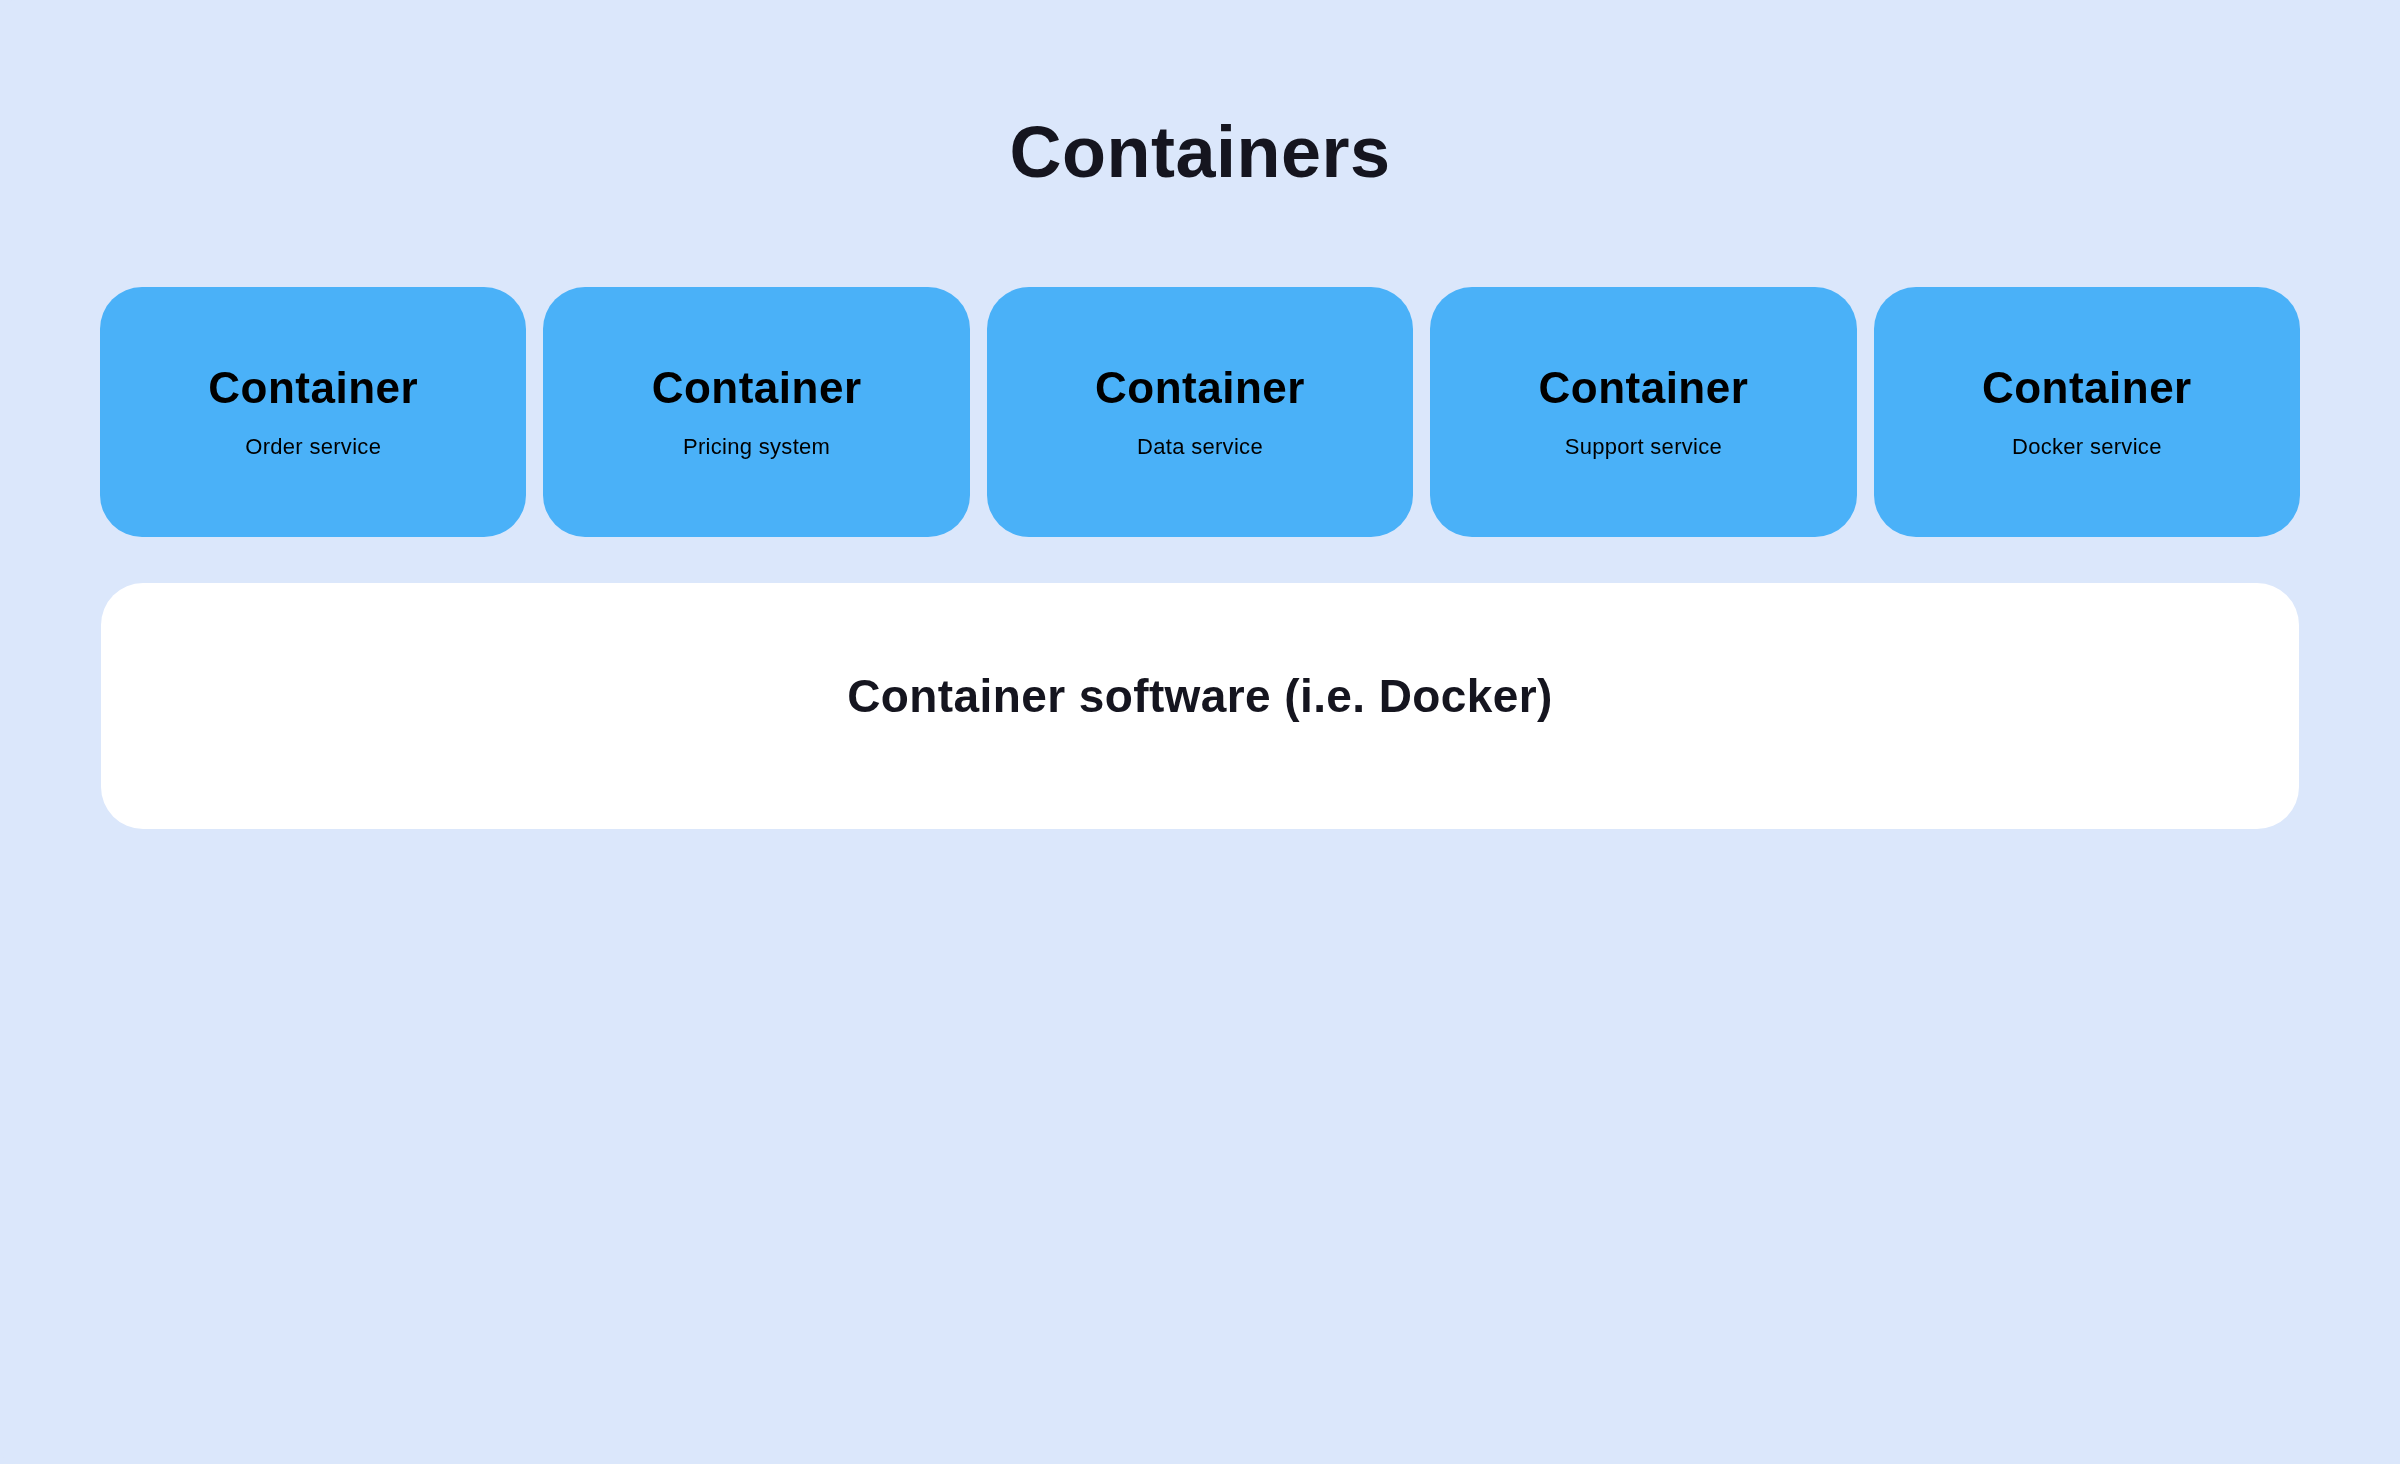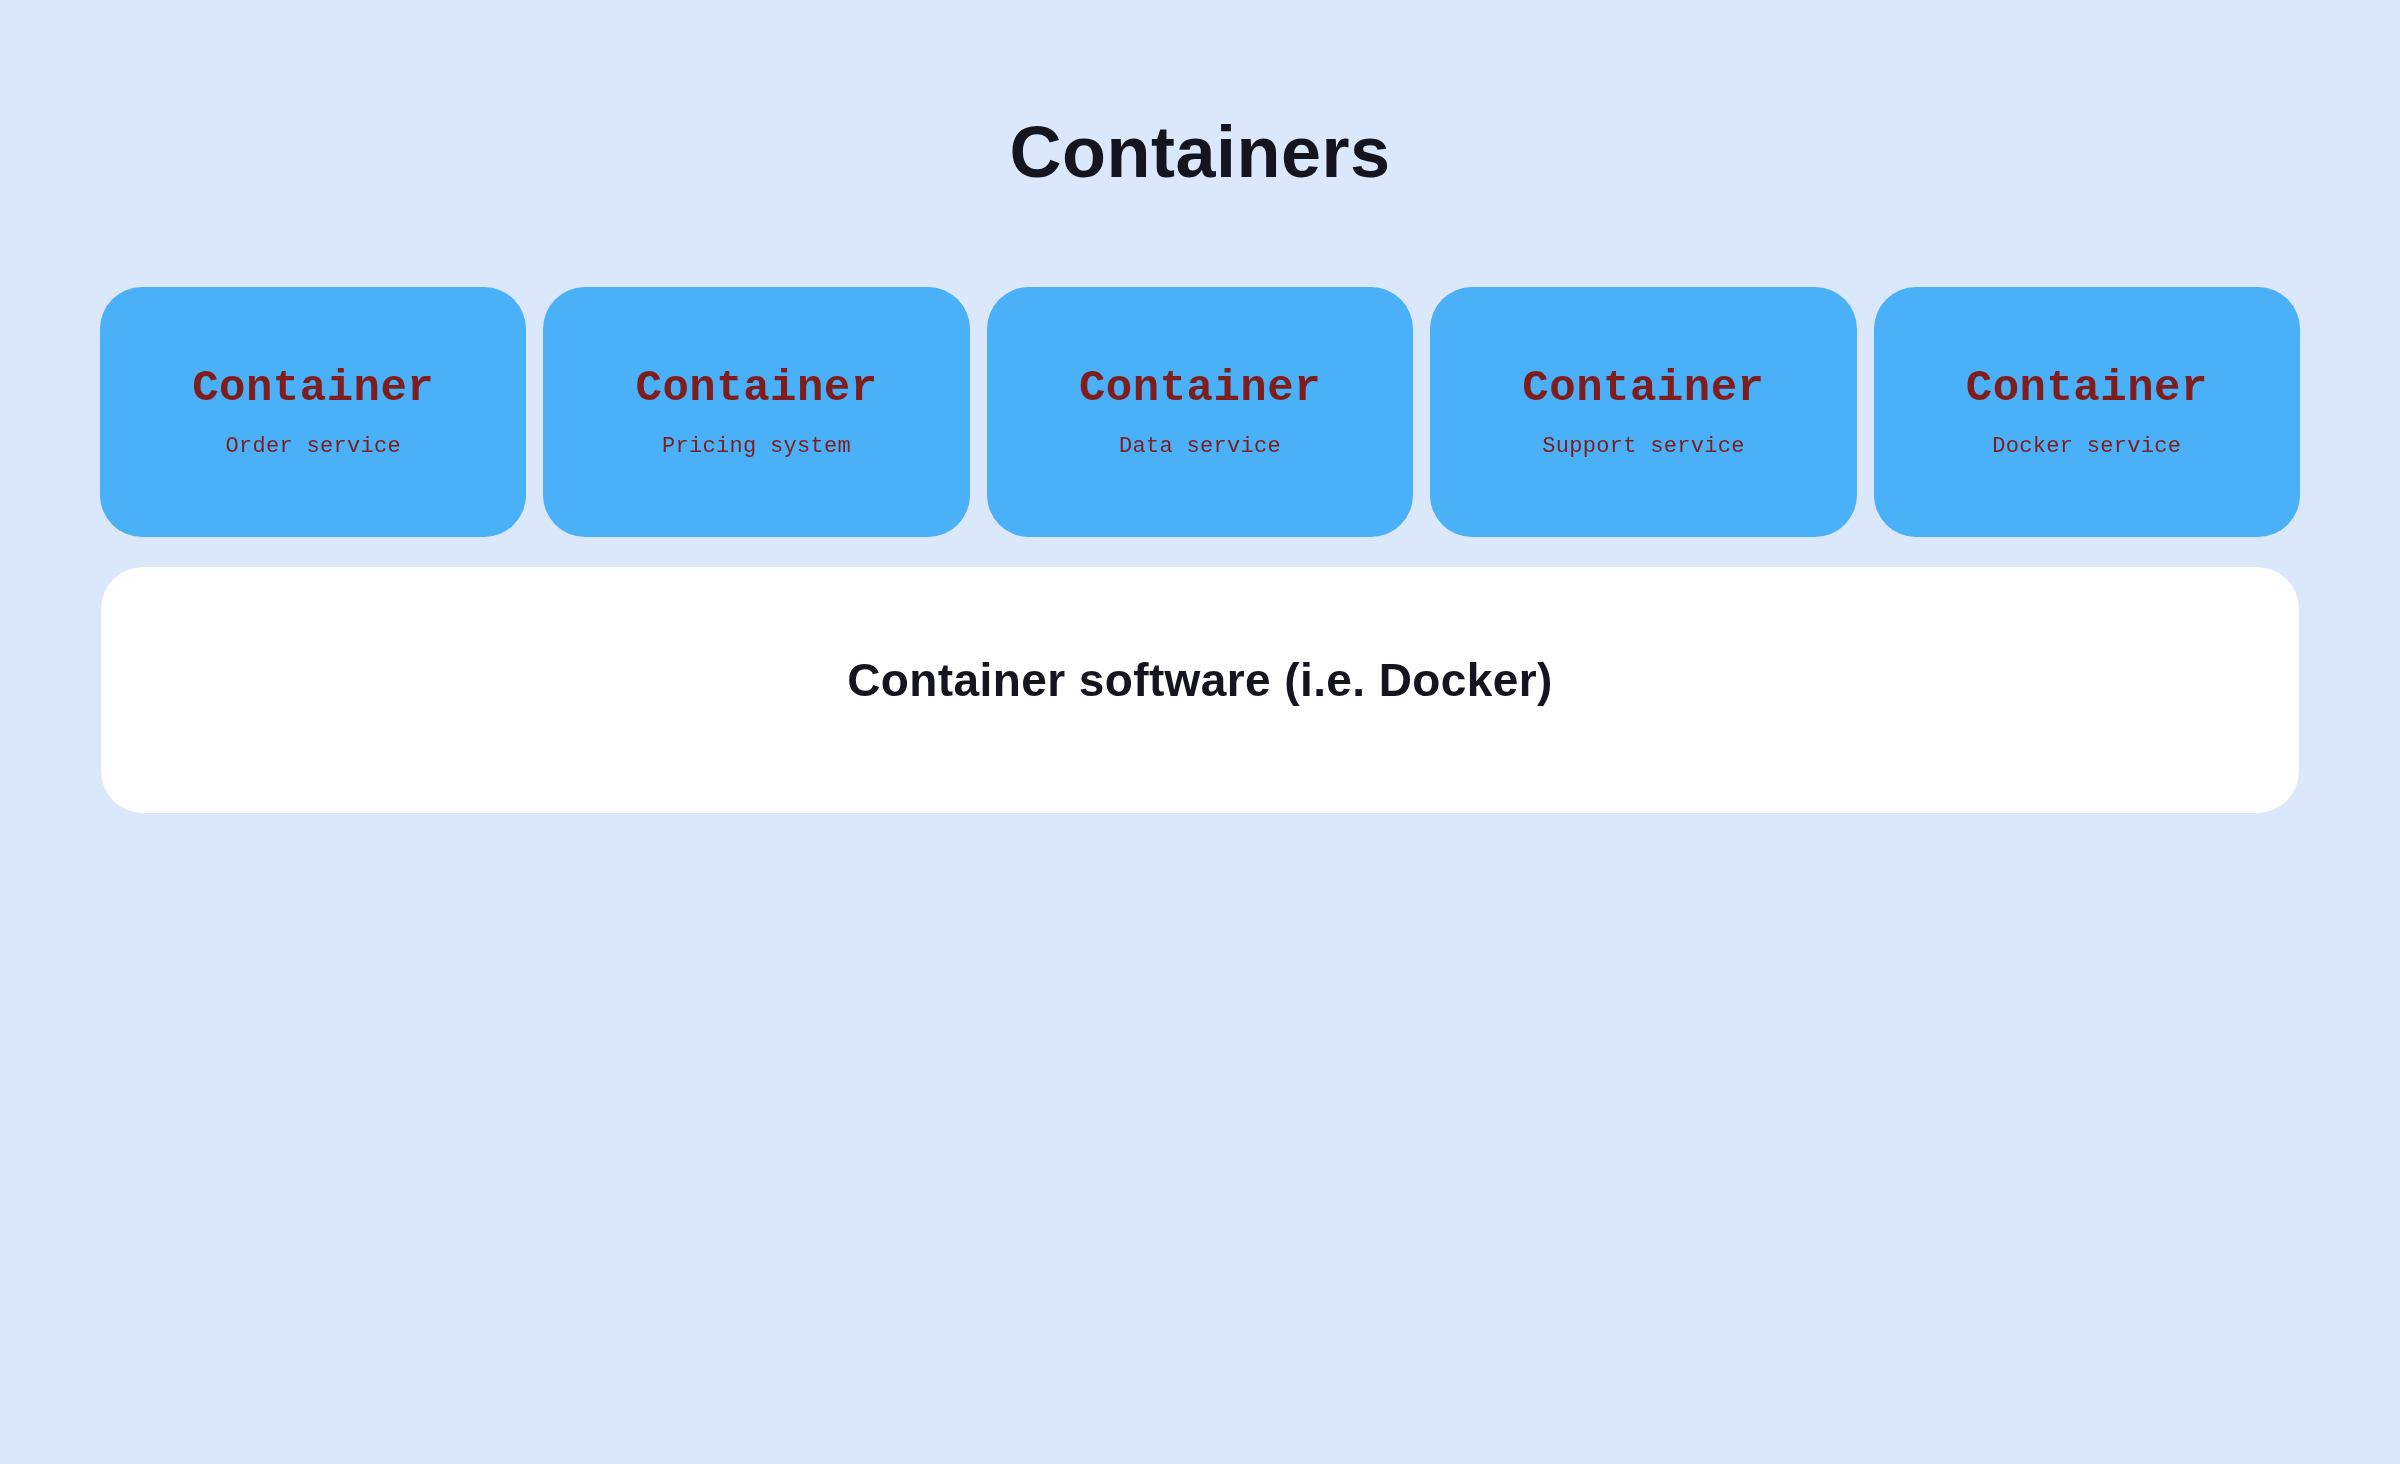--- a/index.html
+++ b/index.html
@@ -33,38 +33,37 @@
   .container-box {
     flex: 1 1 0;
     height: 250px;
     background: #4ab1f8;
     border-radius: 42px;
     display: flex;
     flex-direction: column;
     align-items: center;
     justify-content: center;
     gap: 26px;
-    color: #7f1d1d;
+    color: #000000;
     text-align: center;
-    font-family: Liberation Mono, monospace;
   }
   .container-box .box-title {
     font-size: 44px;
     font-weight: 700;
     line-height: 1;
     letter-spacing: 0.5px;
   }
   .container-box .box-subtitle {
     font-size: 22px;
     font-weight: 500;
     line-height: 1;
     letter-spacing: 0.3px;
   }
   .layer-row {
-    margin: 30px 101px 0 101px;
+    margin: 46px 101px 0 101px;
     height: 246px;
     background: #ffffff;
     border-radius: 42px;
     display: flex;
     align-items: center;
     justify-content: center;
   }
   .layer-row:first-of-type { margin-top: 27px; }
   .layer-label {
     font-size: 46px;

